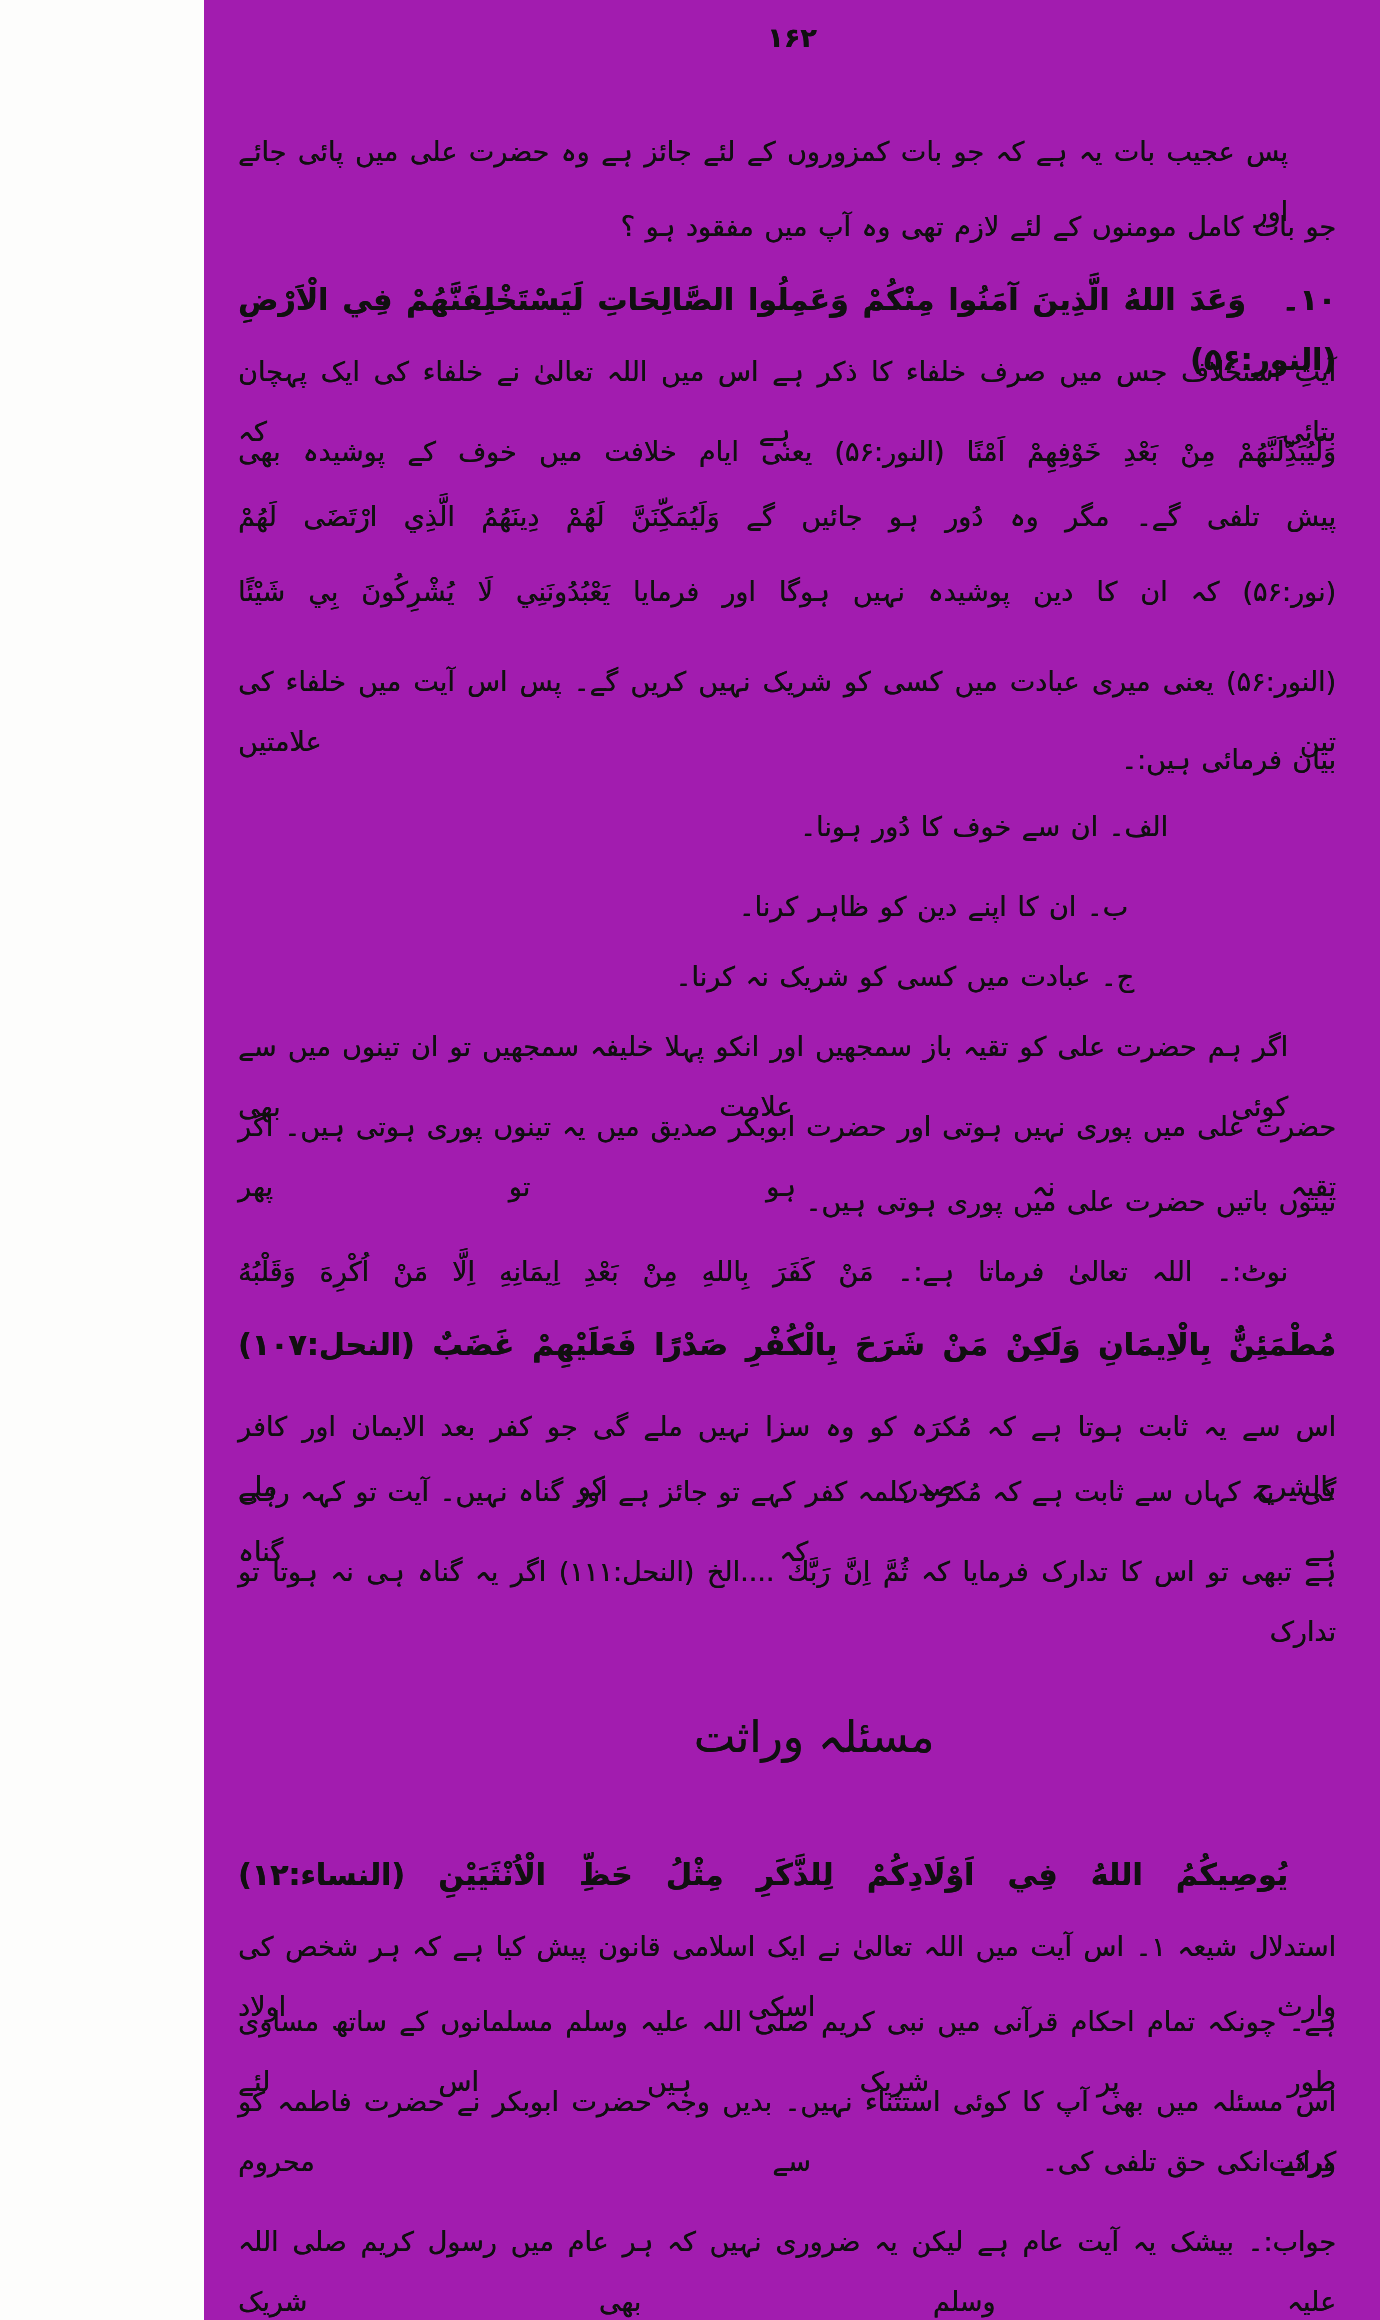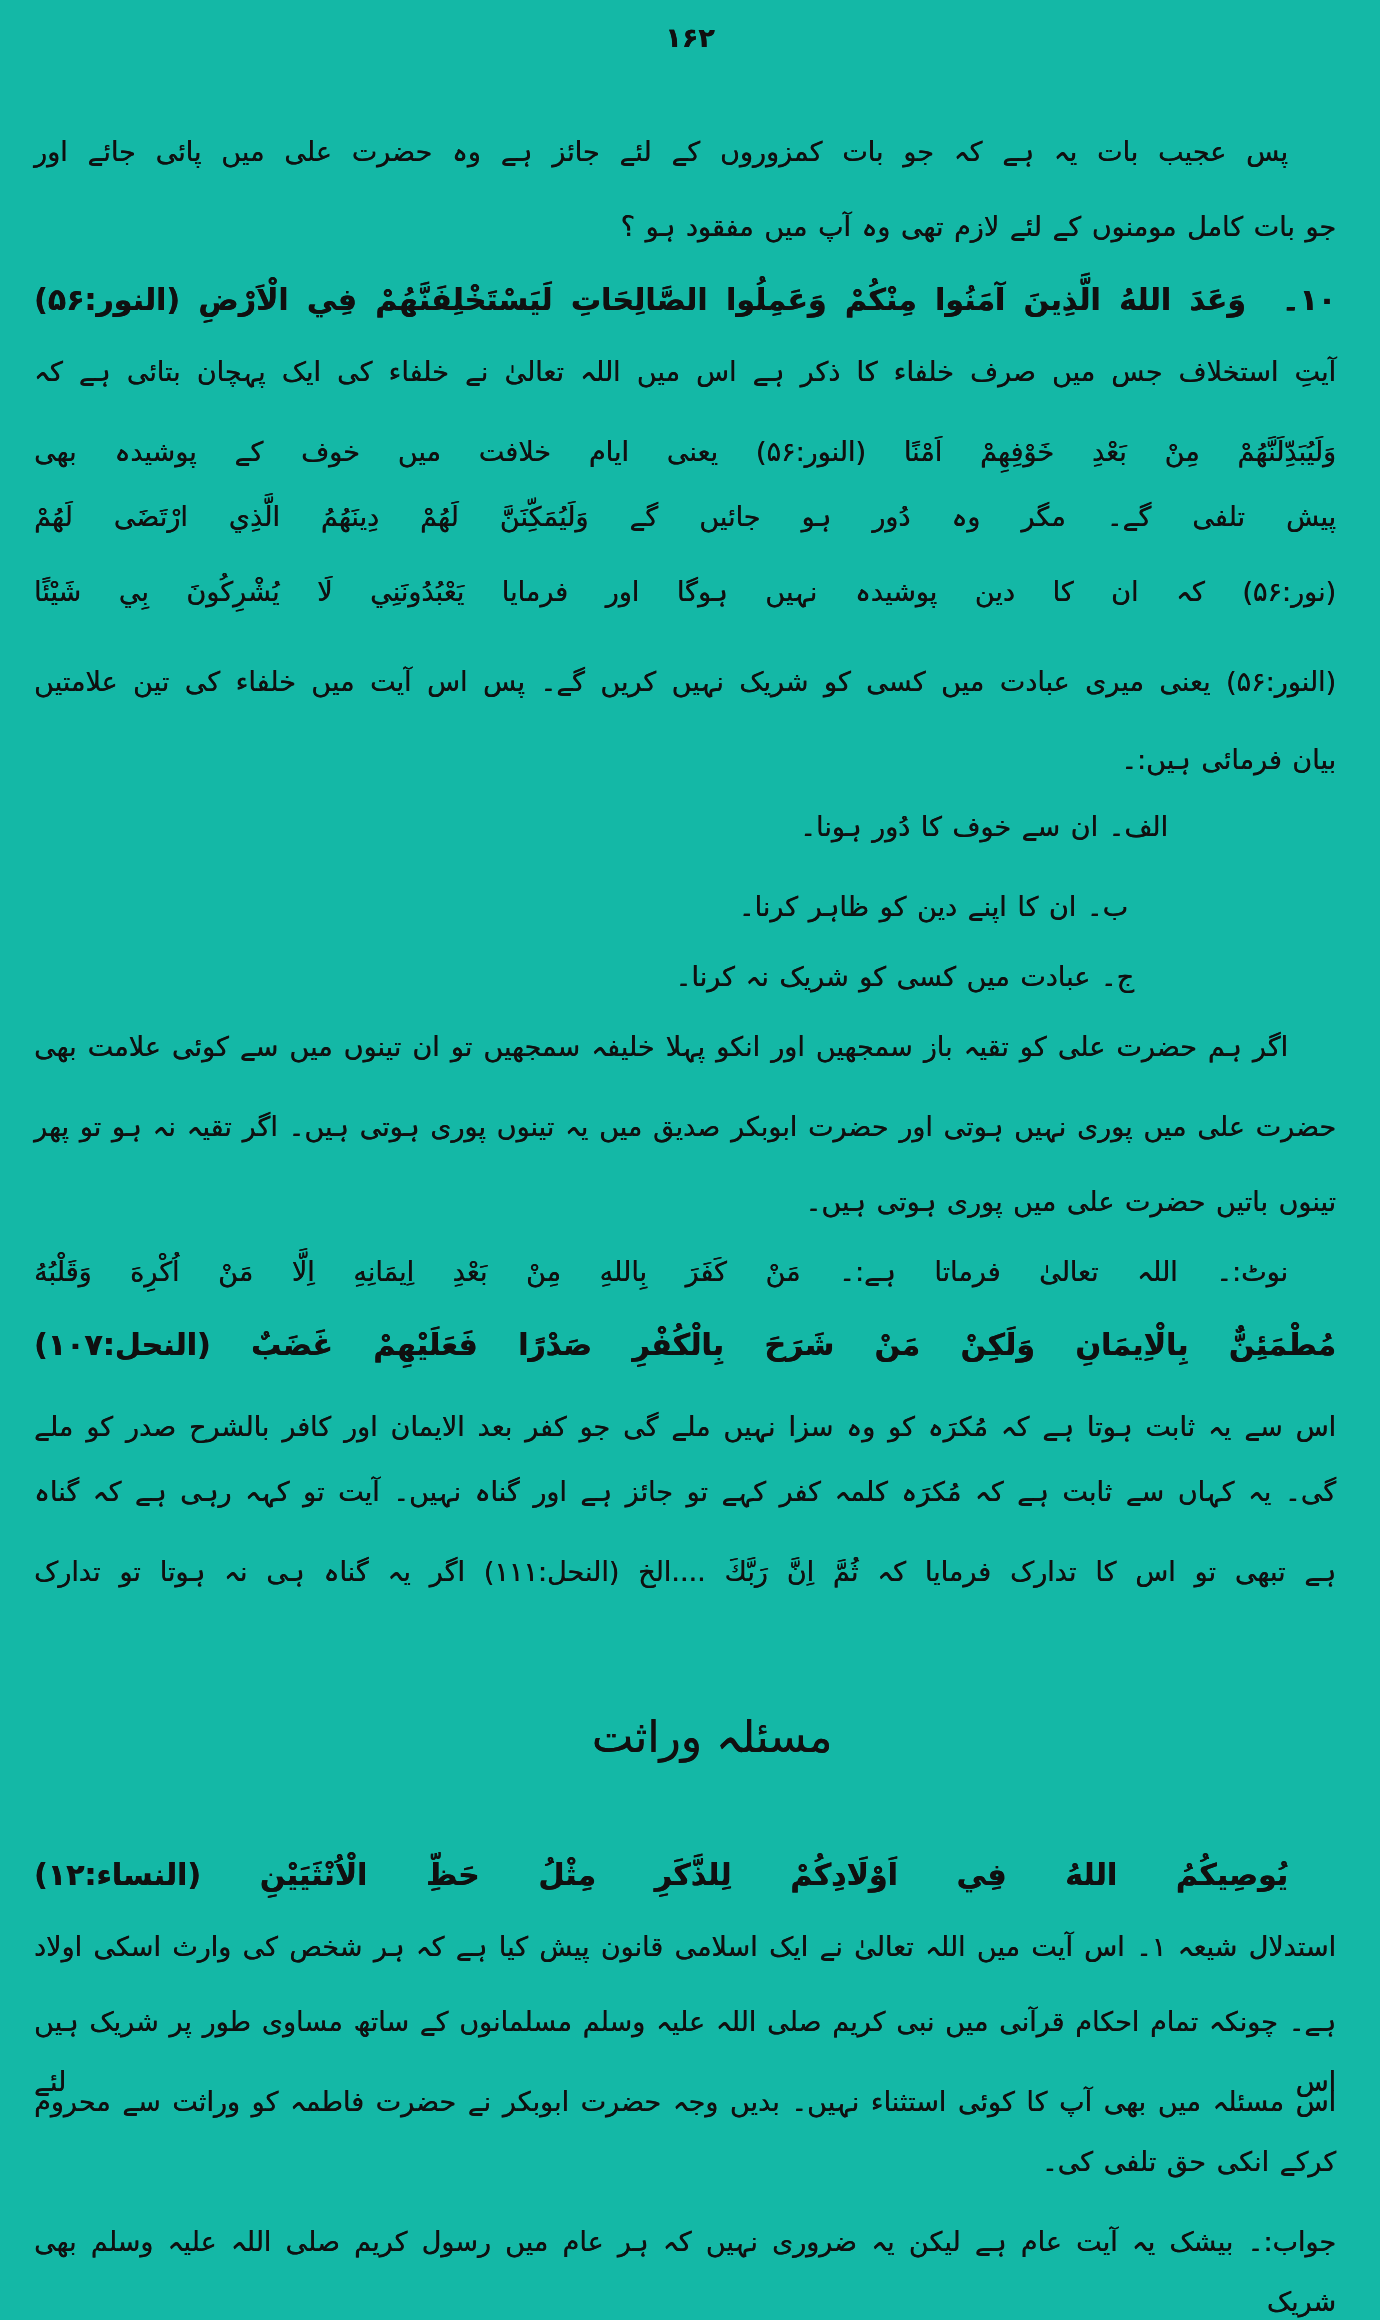--- a/index.html
+++ b/index.html
@@ -3,22 +3,22 @@
 <meta charset="utf-8">
 <style>
   html, body { margin: 0; padding: 0; }
   body {
     width: 1380px; height: 2320px;
     background: #fdfdfc;
     font-family: "DejaVu Sans", sans-serif;
   }
   .page {
     position: relative;
-    width: 1380px; height: 2320px;
-    background: #14b8a6;
+    width: 1176px; height: 2320px;
+    background: #a21caf;
     color: #101010;
     direction: rtl;
     overflow: hidden;
     text-shadow: 0.35px 0 currentColor; 
   }
   .pageno {
     position: absolute; top: 22px; right: 0; left: 0;
     text-align: center;
     font-size: 27px; font-weight: bold;
     letter-spacing: 1px;

